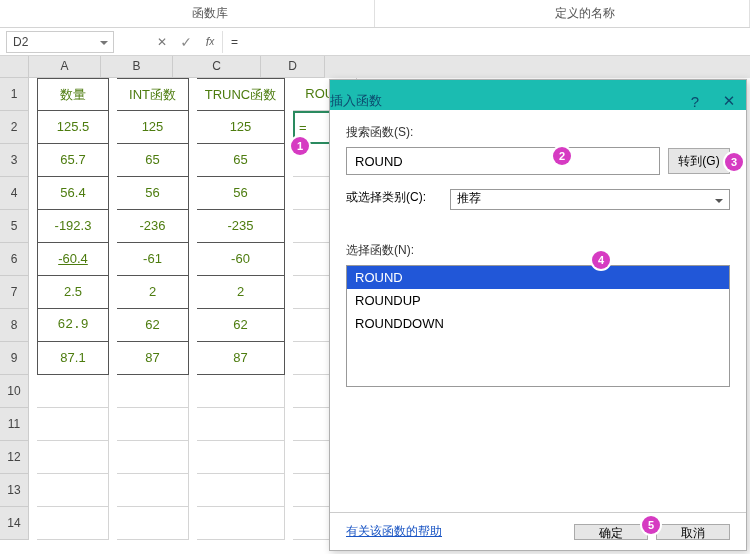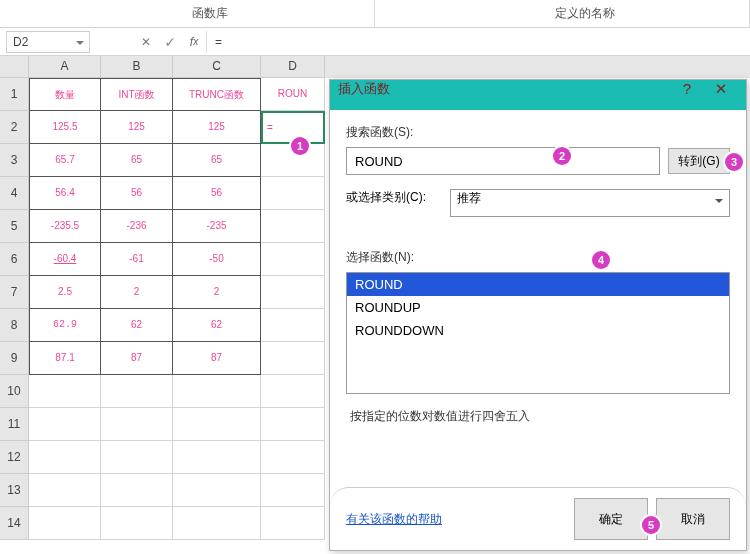--- a/index.html
+++ b/index.html
@@ -2,60 +2,60 @@
 <html><head>
 <meta charset="utf-8">
 <style>
 * { box-sizing: border-box; margin: 0; padding: 0; font-family: "Microsoft YaHei", Arial, sans-serif; }
 body { background: #fff; width: 750px; height: 554px; position: relative; overflow: hidden; font-size: 12px; }
 
 .ribbon-labels { display: flex; height: 28px; border-bottom: 1px solid #d4d4d4; color: #555; }
 .ribbon-labels > div { flex: 1; text-align: center; line-height: 26px; border-right: 1px solid #e0e0e0; padding-left: 46px; }
 
 .namebar { display: flex; align-items: center; height: 28px; border-bottom: 1px solid #d4d4d4; }
-.namebox { width: 84px; height: 22px; border: 1px solid #ccc; margin: 0 16px 0 6px; padding: 0 20px 0 6px; line-height: 20px; color: #444; position: relative; }
+.namebox { width: 108px; height: 22px; border: 1px solid #ccc; margin: 0 8px 0 6px; padding: 0 20px 0 6px; line-height: 20px; color: #444; position: relative; }
 .namebox::after { content: ""; position: absolute; right: 5px; top: 9px; border: 4px solid transparent; border-top-color: #777; }
 .fx-sep { width: 28px; }
 .fx-btn { width: 24px; height: 22px; display: flex; align-items: center; justify-content: center; color: #777; }
 .fx-btn.ok { color: #888; font-size: 14px; }
 .fx-btn.fx { color: #666; font-style: italic; font-size: 12px; }
 .fx-input { flex: 1; height: 22px; border-left: 1px solid #e0e0e0; padding: 0 8px; line-height: 22px; color: #444; }
 
 .sheet { position: relative; }
 .colhdrs { display: flex; height: 22px; background: #e6e6e6; }
 .rowhdr-spacer { width: 29px; border-right: 1px solid #ccc; border-bottom: 1px solid #ccc; background: #e6e6e6; }
 .colhdr { border-right: 1px solid #ccc; border-bottom: 1px solid #ccc; text-align: center; line-height: 21px; color: #444; background: #e6e6e6; }
 .rows { }
 .row { display: flex; height: 33px; }
 .rowhdr { width: 29px; background: #e6e6e6; border-right: 1px solid #ccc; border-bottom: 1px solid #ccc; text-align: center; line-height: 32px; color: #444; }
-.cell { border-right: 1px solid #d4d4d4; border-bottom: 1px solid #d4d4d4; text-align: center; line-height: 32px; color: #ec4899; font-size: 10px; }
+.cell { border-right: 1px solid #d4d4d4; border-bottom: 1px solid #d4d4d4; text-align: center; line-height: 32px; color: #4d7c0f; font-size: 13px; margin-left: 8px; }
 .cell.thick { border-right: 1px solid #555; border-bottom: 1px solid #555; }
 .cA { width: 72px; } .cB { width: 72px; } .cC { width: 88px; } .cD { width: 64px; }
 .cD.active { border: 2px solid #2a8a5f; line-height: 30px; text-align: left; padding-left: 4px; }
 
 .dialog { position: absolute; left: 329px; top: 79px; width: 418px; height: 472px; background: #fff; border: 1px solid #b0b0b0; box-shadow: 2px 2px 8px rgba(0,0,0,.2); display: flex; flex-direction: column; }
-.dlg-title { height: 30px; background: #1bbcb1; color: #7f1d1d; display: flex; align-items: flex-start; padding: 0 8px; }
+.dlg-title { height: 30px; background: #1bbcb1; color: #0c4a6e; display: flex; align-items: flex-end; padding: 0 0; }
 .dlg-title-text { flex: 1; font-size: 13px; }
 .dlg-title-btn { width: 34px; text-align: center; font-size: 15px; }
 .dlg-body { flex: 1; padding: 14px 16px 8px; display: flex; flex-direction: column; }
 .lbl { color: #333; margin-bottom: 6px; }
 .search-row { display: flex; gap: 8px; margin-bottom: 14px; align-items: flex-start; }
 .search-input { flex: 1; height: 28px; border: 1px solid #999; padding: 0 8px; font-size: 13px; }
 .goto-btn { width: 62px; height: 26px; background: #e6e6e6; border: 1px solid #aaa; font-size: 12px; margin-top: 1px; }
 .cat-row { display: flex; align-items: flex-start; gap: 24px; margin-bottom: 32px; }
-.cat-select { flex: 1; height: 28px; border: 1px solid #999; padding: 0 6px; background: #fff; position: relative; }
+.cat-select { flex: 1; height: 21px; border: 1px solid #999; padding: 0 6px; background: #fff; position: relative; }
 .cat-select::after { content: ""; position: absolute; right: 6px; top: 9px; border: 4px solid transparent; border-top-color: #555; }
 .func-list { border: 1px solid #999; height: 122px; overflow-y: scroll; background: #fff; margin-bottom: 12px; font-size: 13px; }
 .func-item { padding: 4px 8px; }
 .func-item.sel { background: #2157d8; color: #fff; }
 .desc { margin: 0 4px; color: #333; line-height: 1.7; }
 .desc-sig { font-size: 13px; }
-.dlg-footer { border-top: 1px solid #ccc; padding: 10px 16px; display: flex; align-items: center; border-radius: 19px; }
+.dlg-footer { border-top: 1px solid #ccc; padding: 10px 16px; display: flex; align-items: center; }
 .help-link { color: #1a55c4; text-decoration: underline; flex: 1; font-size: 12px; }
-.dlg-btn { width: 74px; height: 42px; background: #e6e6e6; border: 1px solid #aaa; font-size: 12px; margin-left: 8px; }
+.dlg-btn { width: 74px; height: 16px; background: #e6e6e6; border: 1px solid #aaa; font-size: 12px; margin-left: 8px; }
 
 .badge { position: absolute; width: 18px; height: 18px; border-radius: 50%; background: #d63bc2; color: #fff; font-size: 11px; font-weight: bold; display: flex; align-items: center; justify-content: center; box-shadow: 0 0 0 2px #fff; z-index: 10; }
 </style>
 </head>
 <body>
 
 <div class="ribbon-labels">
   <div>函数库</div>
   <div>定义的名称</div>
 </div>
@@ -101,30 +101,30 @@
       </div>
       <div class="row">
         <div class="rowhdr">4</div>
         <div class="cell cA thick" style="border-left: 1px solid rgb(85, 85, 85);">56.4</div>
         <div class="cell cB thick">56</div>
         <div class="cell cC thick">56</div>
         <div class="cell cD"></div>
       </div>
       <div class="row">
         <div class="rowhdr">5</div>
-        <div class="cell cA thick" style="border-left: 1px solid rgb(85, 85, 85);">-235.5</div>
+        <div class="cell cA thick" style="border-left: 1px solid rgb(85, 85, 85);">-192.3</div>
         <div class="cell cB thick">-236</div>
         <div class="cell cC thick">-235</div>
         <div class="cell cD"></div>
       </div>
       <div class="row">
         <div class="rowhdr">6</div>
         <div class="cell cA thick" style="border-left: 1px solid rgb(85, 85, 85); text-decoration: underline;">-60.4</div>
         <div class="cell cB thick">-61</div>
-        <div class="cell cC thick">-50</div>
+        <div class="cell cC thick">-60</div>
         <div class="cell cD"></div>
       </div>
       <div class="row">
         <div class="rowhdr">7</div>
         <div class="cell cA thick" style="border-left: 1px solid rgb(85, 85, 85); text-align: center;">2.5</div>
         <div class="cell cB thick">2</div>
         <div class="cell cC thick">2</div>
         <div class="cell cD"></div>
       </div>
       <div class="row">
@@ -195,21 +195,20 @@
       <span>或选择类别(C):</span>
       <div class="cat-select"><span>推荐</span></div>
     </div>
     <div class="lbl">选择函数(N):</div>
     <div class="func-list" id="funclist">
         <div class="func-item sel">ROUND</div>
         <div class="func-item">ROUNDUP</div>
         <div class="func-item">ROUNDDOWN</div>
       </div>
     <div class="desc">
-      <div>按指定的位数对数值进行四舍五入</div>
     </div>
   </div>
   <div class="dlg-footer">
     <a class="help-link">有关该函数的帮助</a>
     <button class="dlg-btn">确定</button>
     <button class="dlg-btn">取消</button>
   </div>
 </div>
 
 <div class="badge" style="left:291px; top:137px;">1</div>

